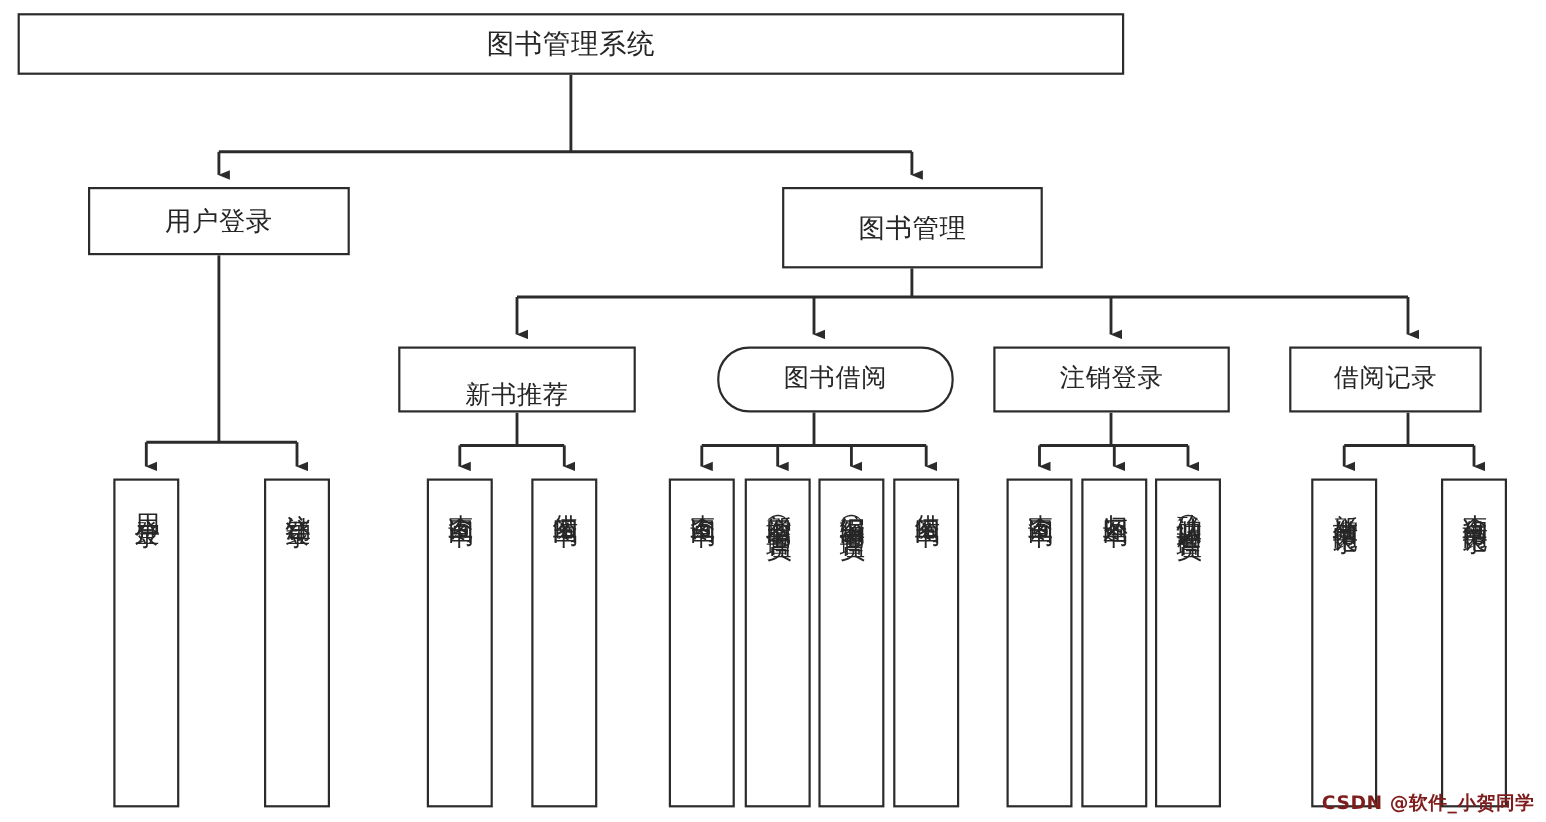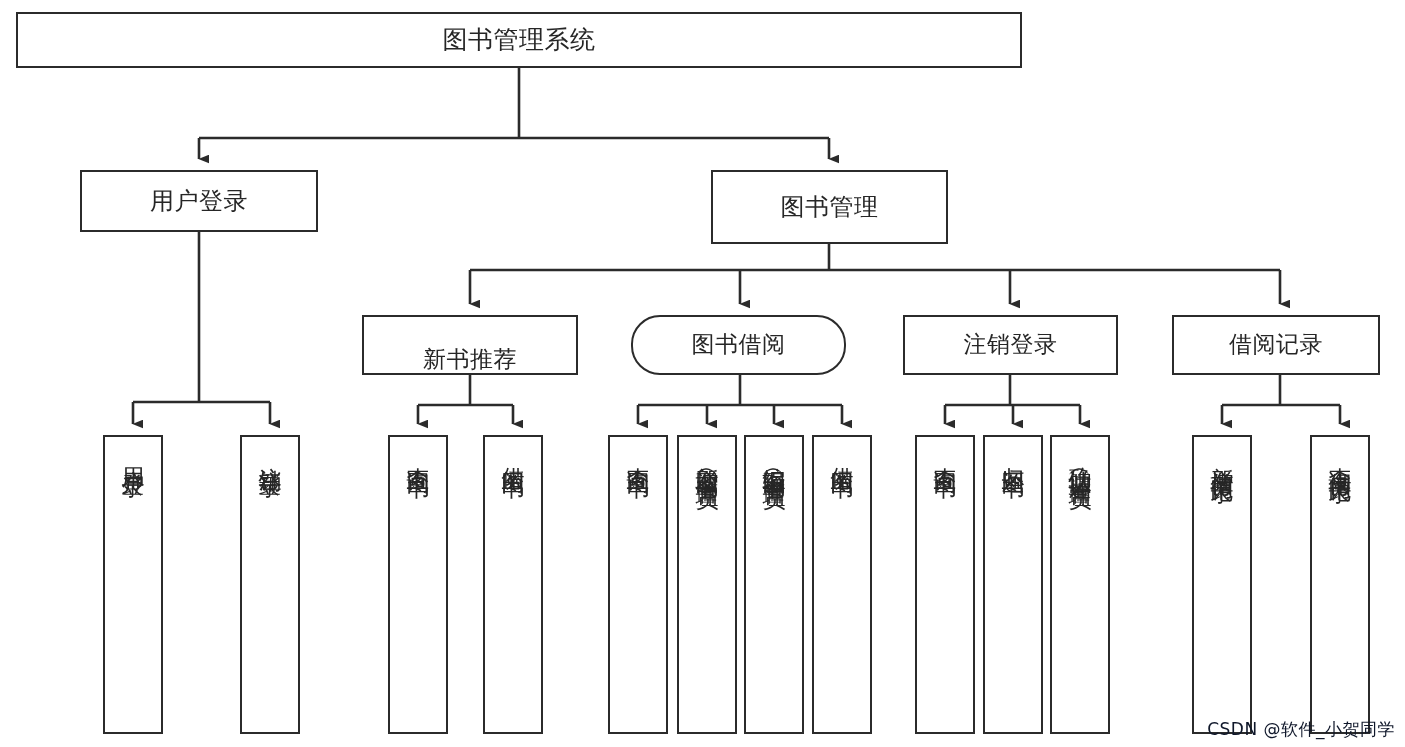--- a/index.html
+++ b/index.html
@@ -57,24 +57,25 @@
     text-orientation: upright;
     -webkit-text-orientation: upright;
     letter-spacing: 3px;
     line-height: 1;
   }
   #watermark {
     position: absolute;
     right: 10px;
     bottom: 6px;
     font-size: 17px;
-    color: #0f172a;
+    color: #7f1d1d;
     letter-spacing: 0.5px;
     z-index: 3;
     white-space: nowrap;
+    font-weight: bold;
   }
 </style>
 </head>
 <body>
 
 <div id="diagram-root">
 
   <svg id="wires" viewBox="0 0 1405 747" width="1405" height="747" aria-hidden="true">
     <defs>
       <marker id="arrowhead" markerWidth="9" markerHeight="11" refX="4.5" refY="10" orient="auto" markerUnits="userSpaceOnUse">
@@ -125,27 +126,27 @@
   <div class="node node-l2" style="left: 80px; top: 170px; width: 238px; height: 62px;">
     <span class="node-label">用户登录</span>
   </div>
   <div class="node node-l2" style="left: 711px; top: 170px; width: 237px; height: 74px;">
     <span class="node-label">图书管理</span>
   </div>
 
   <div class="node node-l3" style="left: 362px; top: 315px; width: 216px; height: 60px; align-items: flex-end;">
     <span class="node-label">新书推荐</span>
   </div>
-  <div class="node node-l3" style="left: 631px; top: 315px; width: 215px; height: 60px; border-radius: 29px;">
+  <div class="node node-l3" style="left: 652px; top: 315px; width: 215px; height: 60px; border-radius: 29px;">
     <span class="node-label">图书借阅</span>
   </div>
   <div class="node node-l3" style="left: 903px; top: 315px; width: 215px; height: 60px;">
     <span class="node-label">注销登录</span>
   </div>
-  <div class="node node-l3" style="left: 1172px; top: 315px; width: 208px; height: 60px;">
+  <div class="node node-l3" style="left: 1172px; top: 315px; width: 175px; height: 60px;">
     <span class="node-label">借阅记录</span>
   </div>
 
   <div class="node node-leaf" style="left: 103px; top: 435px; width: 60px; height: 299px;">
     <span class="node-label">用户登录</span>
   </div>
   <div class="node node-leaf" style="left: 240px; top: 435px; width: 60px; height: 299px;">
     <span class="node-label">注销登录</span>
   </div>
   <div class="node node-leaf" style="left: 388px; top: 435px; width: 60px; height: 299px;">

